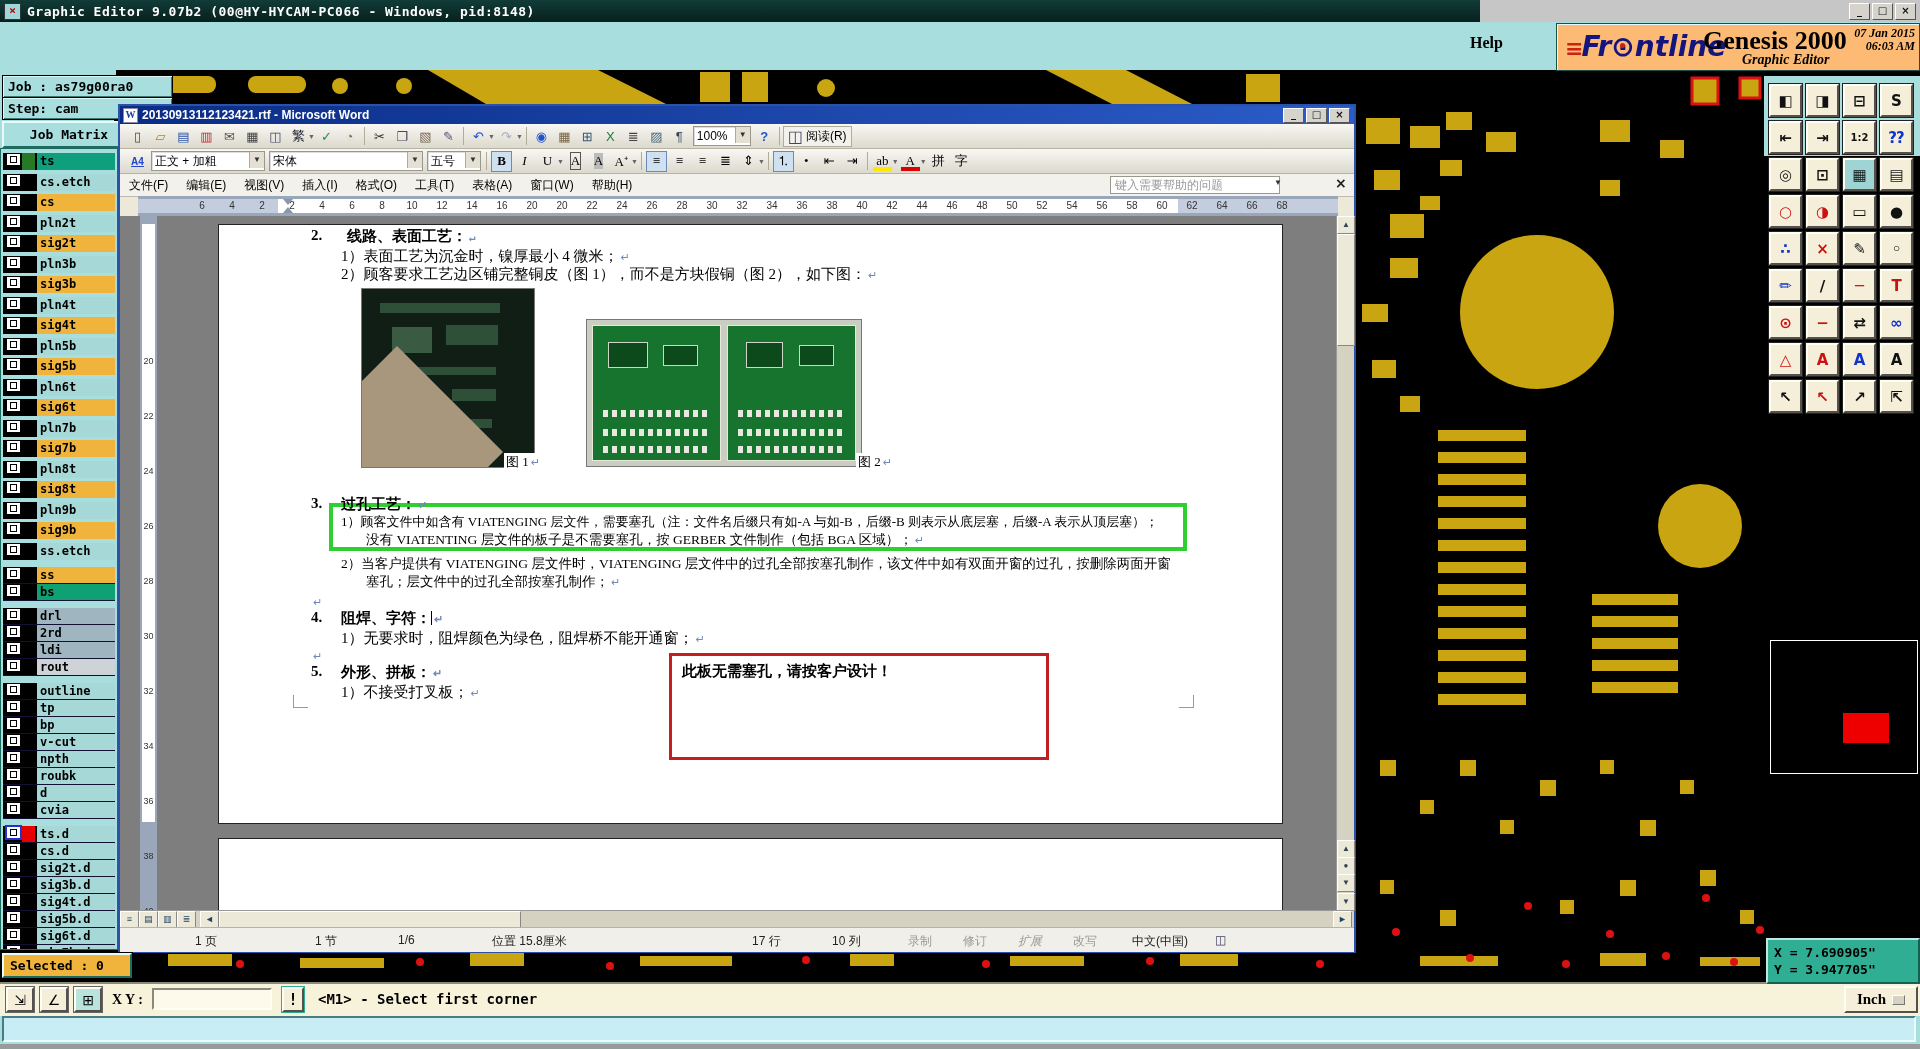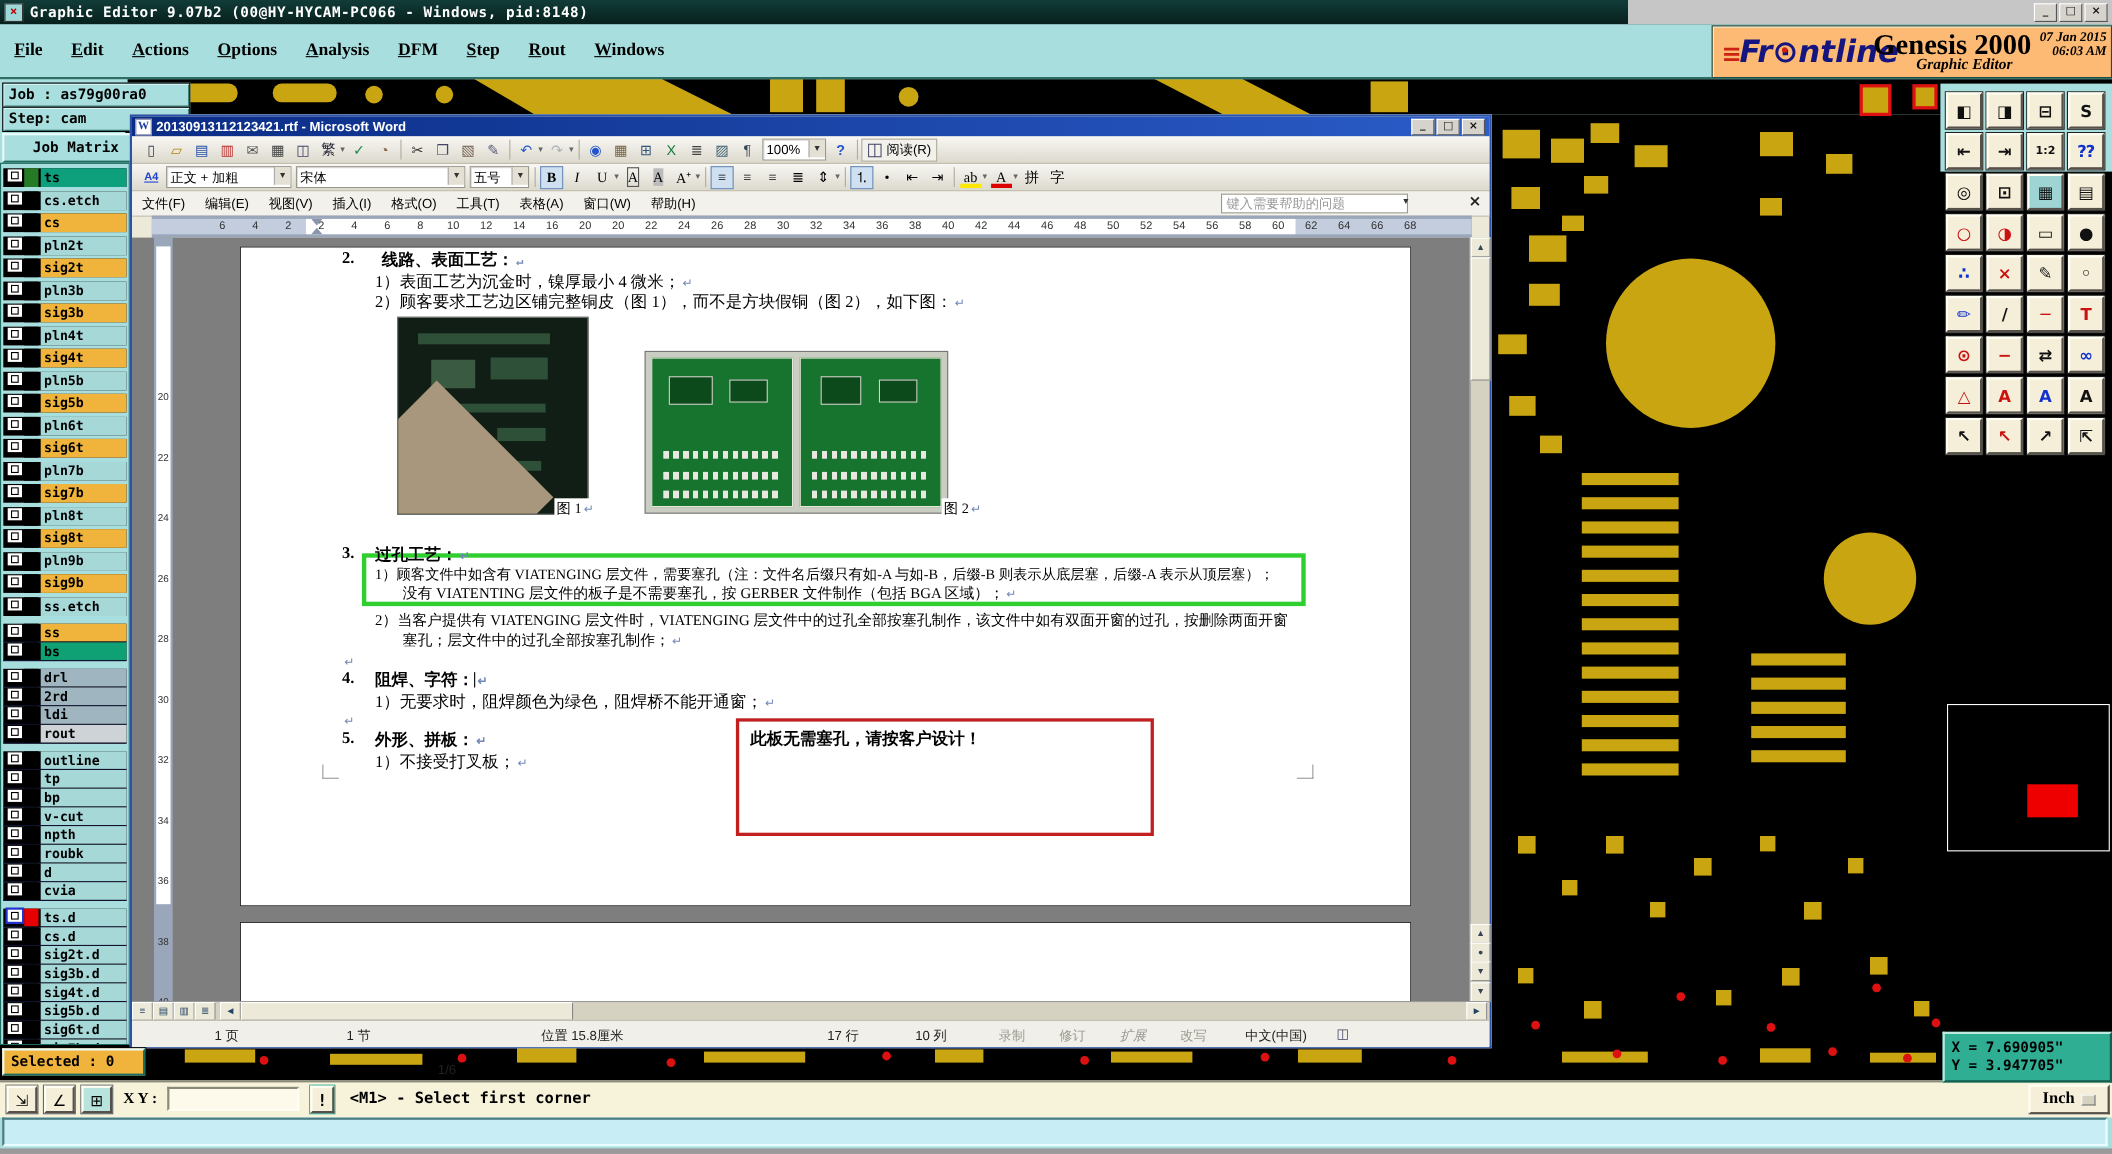--- a/index.html
+++ b/index.html
@@ -265,31 +265,20 @@
   <span class="g-title">Graphic Editor 9.07b2 (00@HY-HYCAM-PC066 - Windows, pid:8148)</span>
 </div>
 <div class="abs g-title-right">
   <div class="winbtns">
     <span class="winbtn">_</span>
     <span class="winbtn">□</span>
     <span class="winbtn">×</span>
   </div>
 </div>
 
-<div class="abs g-menubar">
-      <span class="gmenu-item">File</span>
-      <span class="gmenu-item">Edit</span>
-      <span class="gmenu-item">Actions</span>
-      <span class="gmenu-item">Options</span>
-      <span class="gmenu-item">Analysis</span>
-      <span class="gmenu-item">DFM</span>
-      <span class="gmenu-item">Step</span>
-      <span class="gmenu-item">Rout</span>
-      <span class="gmenu-item">Windows</span>
-    </div>
 <span class="abs g-help">Help</span>
 <div class="abs brand">
   <div class="logo"><span class="bars">≡</span><span>Fr</span><span class="o">⊙</span><span>ntline</span></div>
   <div class="brand-prod">Genesis 2000</div>
   <div class="brand-date">
     <div>07 Jan 2015</div>
         <div>06:03 AM</div>
   </div>
   <div class="brand-sub">Graphic Editor</div>
 </div>
@@ -1072,21 +1061,21 @@
     <div class="viewbtn pressed">▥</div>
     <div class="viewbtn">≣</div>
     <div class="viewbtn" style="margin-left:4px;">◄</div>
     <div class="hthumb"></div>
     <div class="viewbtn" style="margin-left:auto;margin-right:2px;">►</div>
   </div>
 
   <div class="abs w-status">
     <span style="left:75px;">1 页</span>
     <span style="left:195px;">1 节</span>
-    <span style="left:278px;margin-top:32px;">1/6</span>
+    <span style="left:278px;">1/6</span>
     <span style="left:372px;">位置 15.8厘米</span>
     <span style="left:632px;">17 行</span>
     <span style="left:712px;">10 列</span>
     <span class="gray" style="left:788px;">录制</span>
     <span class="gray" style="left:843px;">修订</span>
     <span class="gray" style="left:898px;font-style:italic;">扩展</span>
     <span class="gray" style="left:953px;">改写</span>
     <span style="left:1012px;">中文(中国)</span>
     <span style="left:1095px;color:#446;">◫</span>
   </div>

